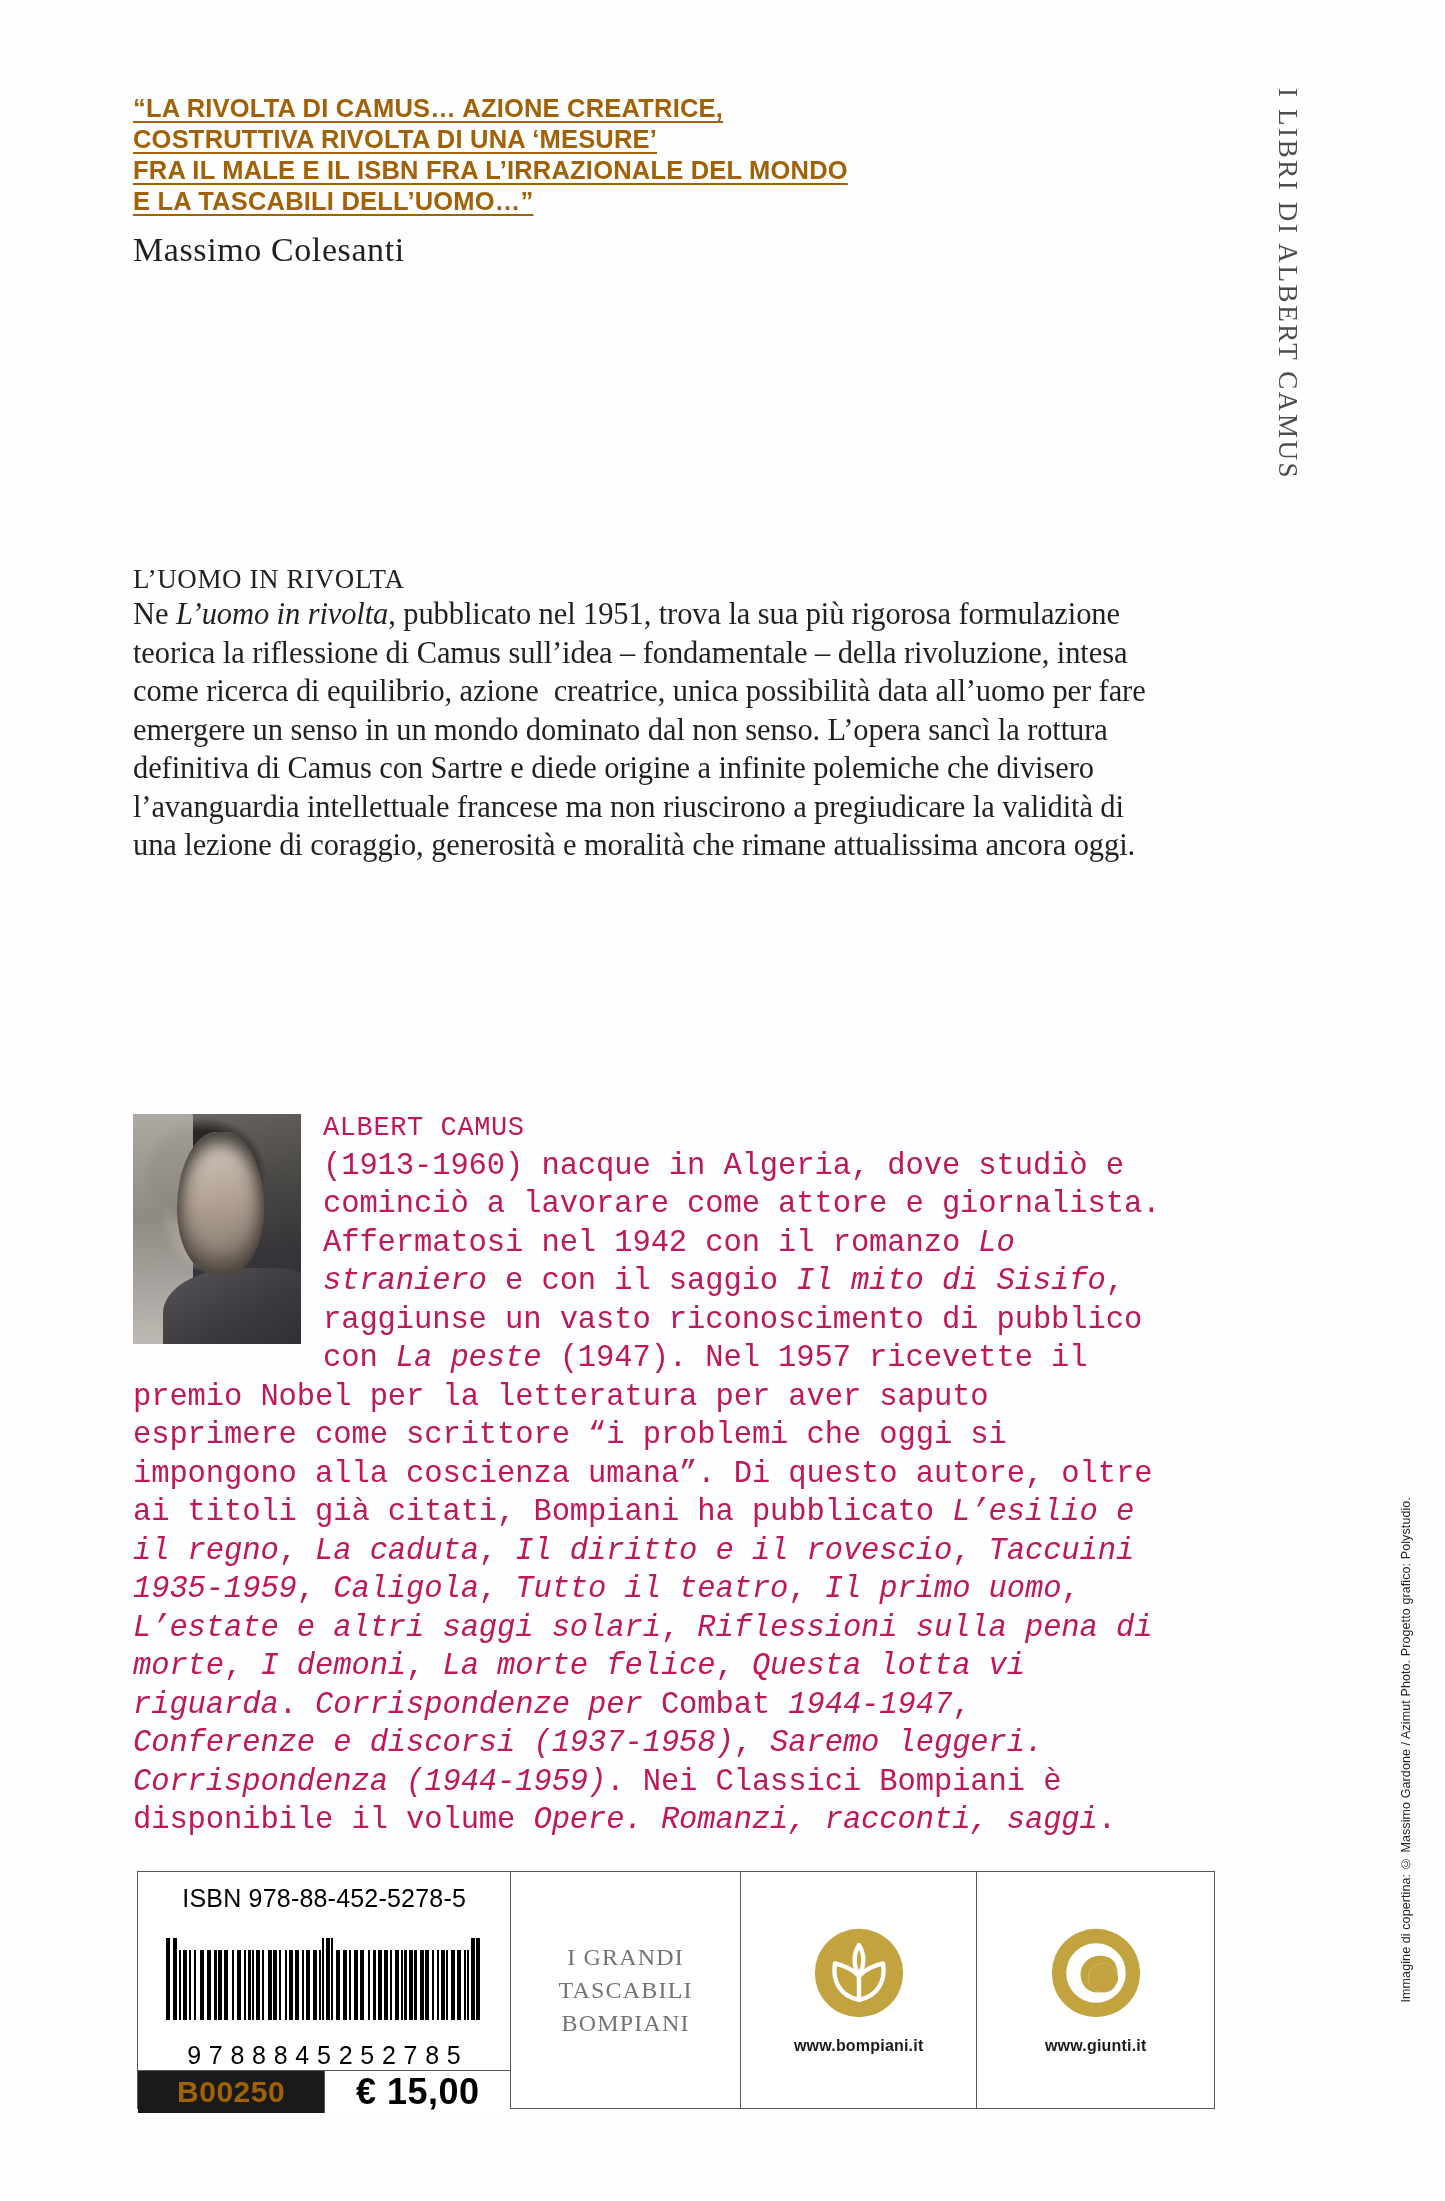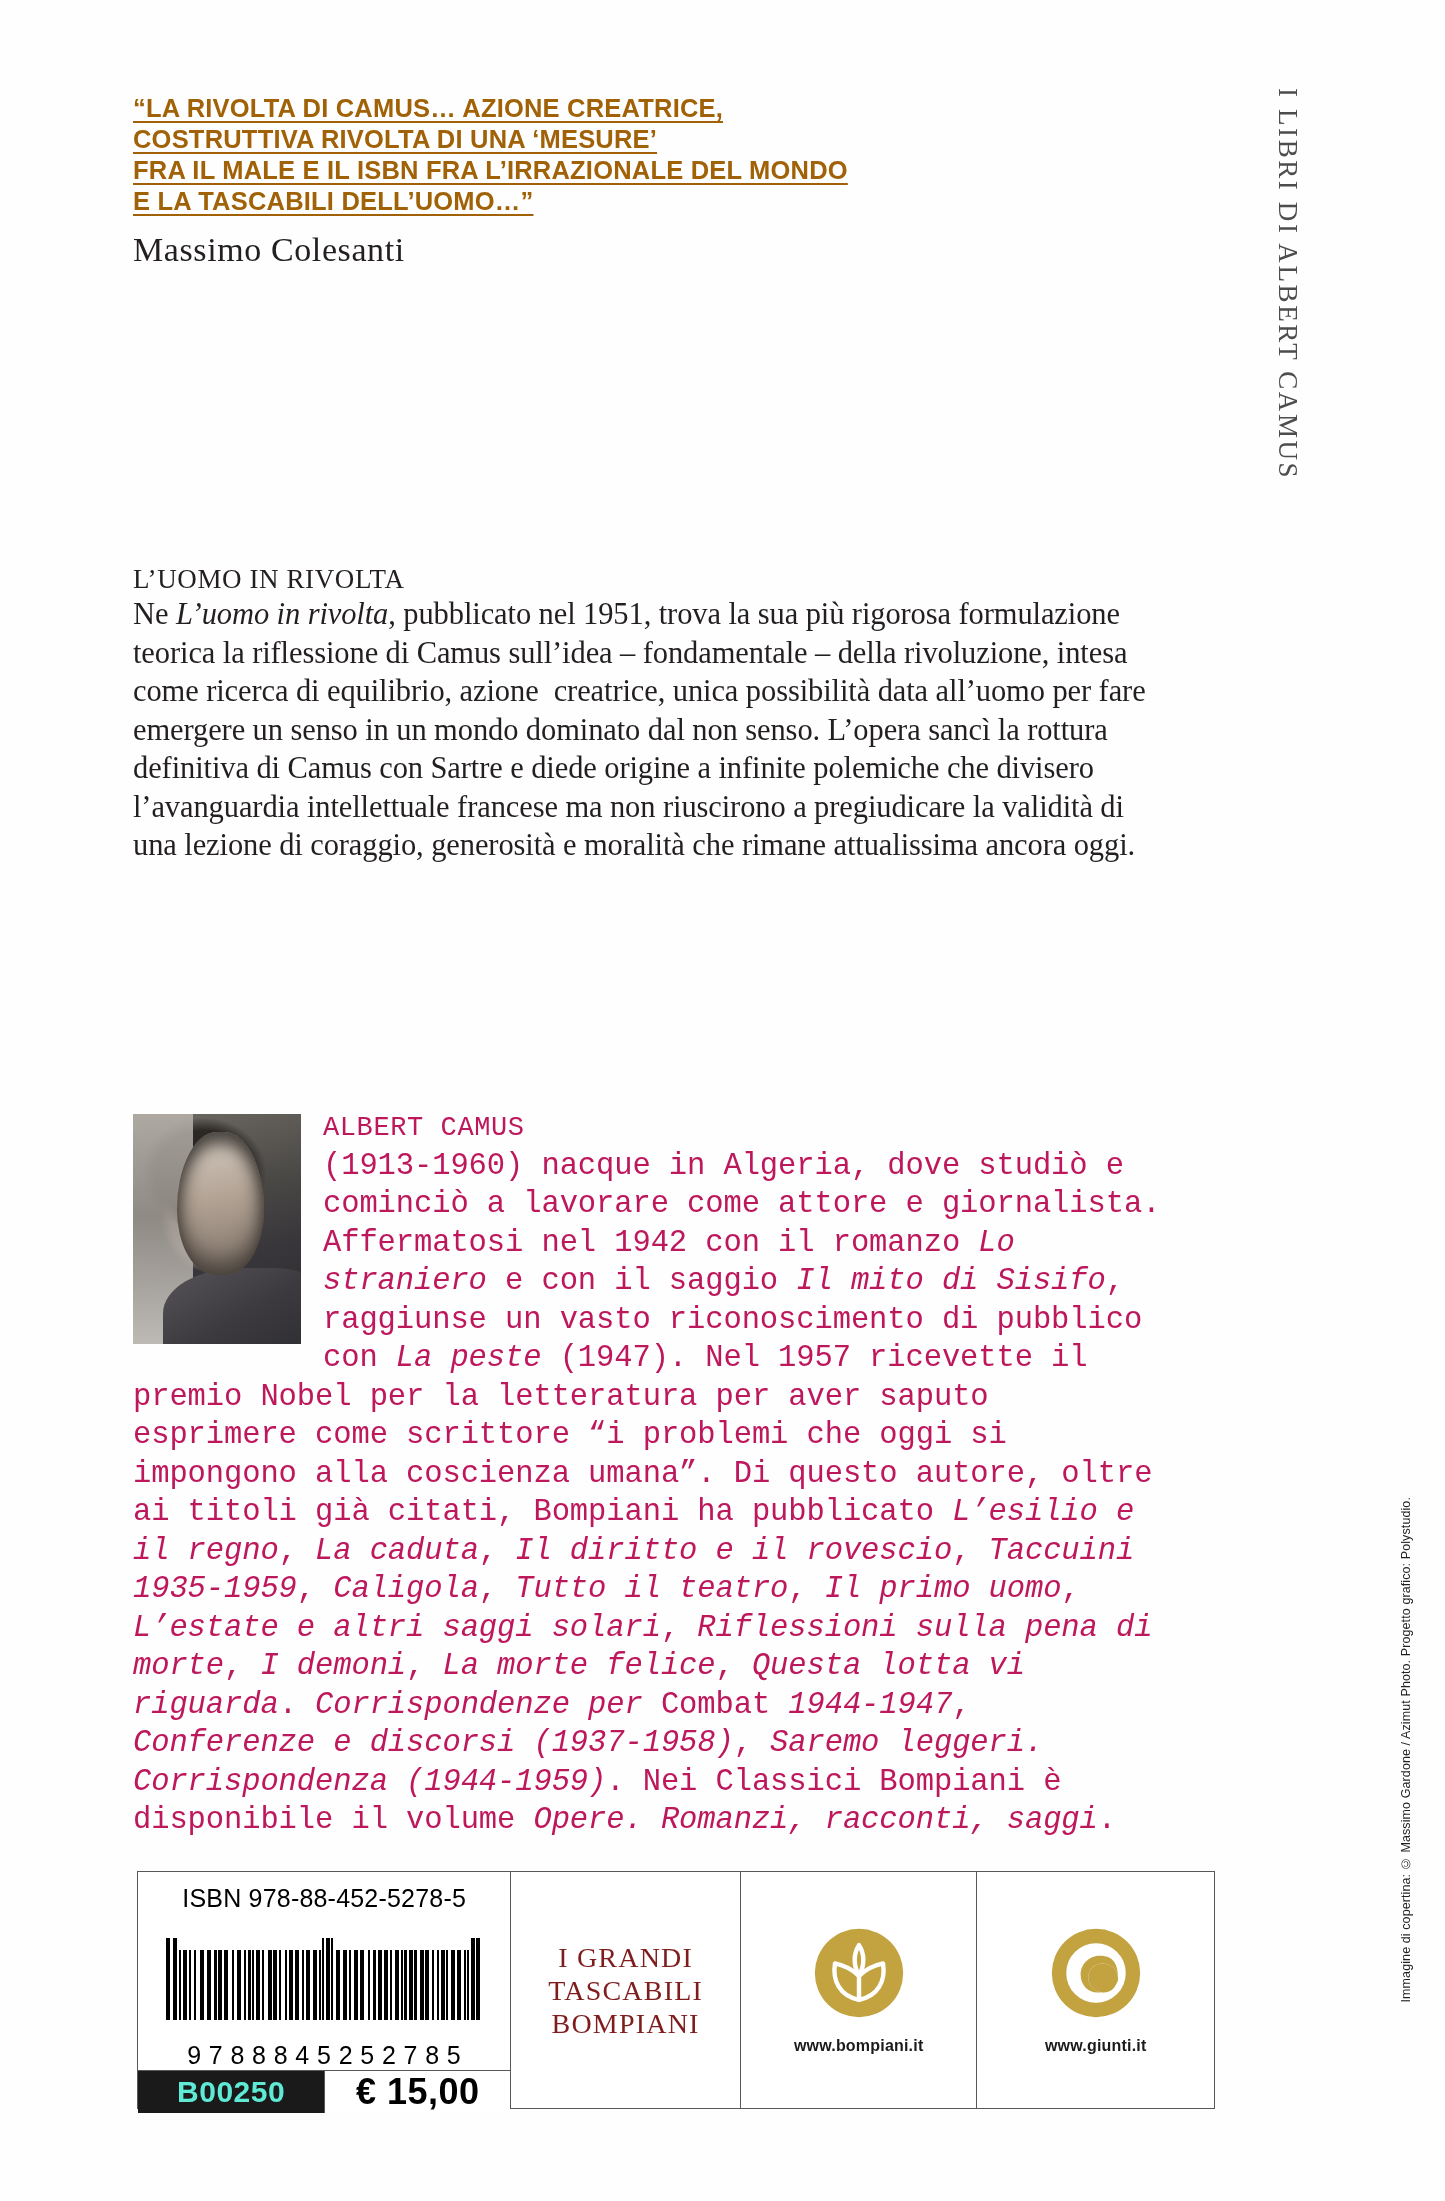--- a/index.html
+++ b/index.html
@@ -203,21 +203,21 @@
     padding: 0 2px;
   }
   .isbn-bottom {
     height: 64px;
     display: flex;
     border-top: 1.6px solid #58585b;
   }
   .code-box {
     width: 50%;
     background: #1a1a1a;
-    color: #5eead4;
+    color: #a16207;
     font-family: "Liberation Sans", sans-serif;
     font-weight: bold;
     font-size: 30px;
     display: flex;
     align-items: center;
     justify-content: center;
     letter-spacing: 0.5px;
   }
   .price-box {
     width: 50%;
@@ -234,23 +234,23 @@
   }
 
   .cell-imprint {
     width: 230px;
     display: flex;
     align-items: center;
     justify-content: center;
   }
   .imprint {
     font-family: "Liberation Serif", serif;
-    font-size: 28px;
+    font-size: 24px;
     line-height: 33px;
-    color: #7f1d1d;
+    color: #737373;
     text-align: center;
     letter-spacing: 1.2px;
   }
 
   .cell-logo {
     width: 237px;
     display: flex;
     flex-direction: column;
     align-items: center;
     justify-content: center;

